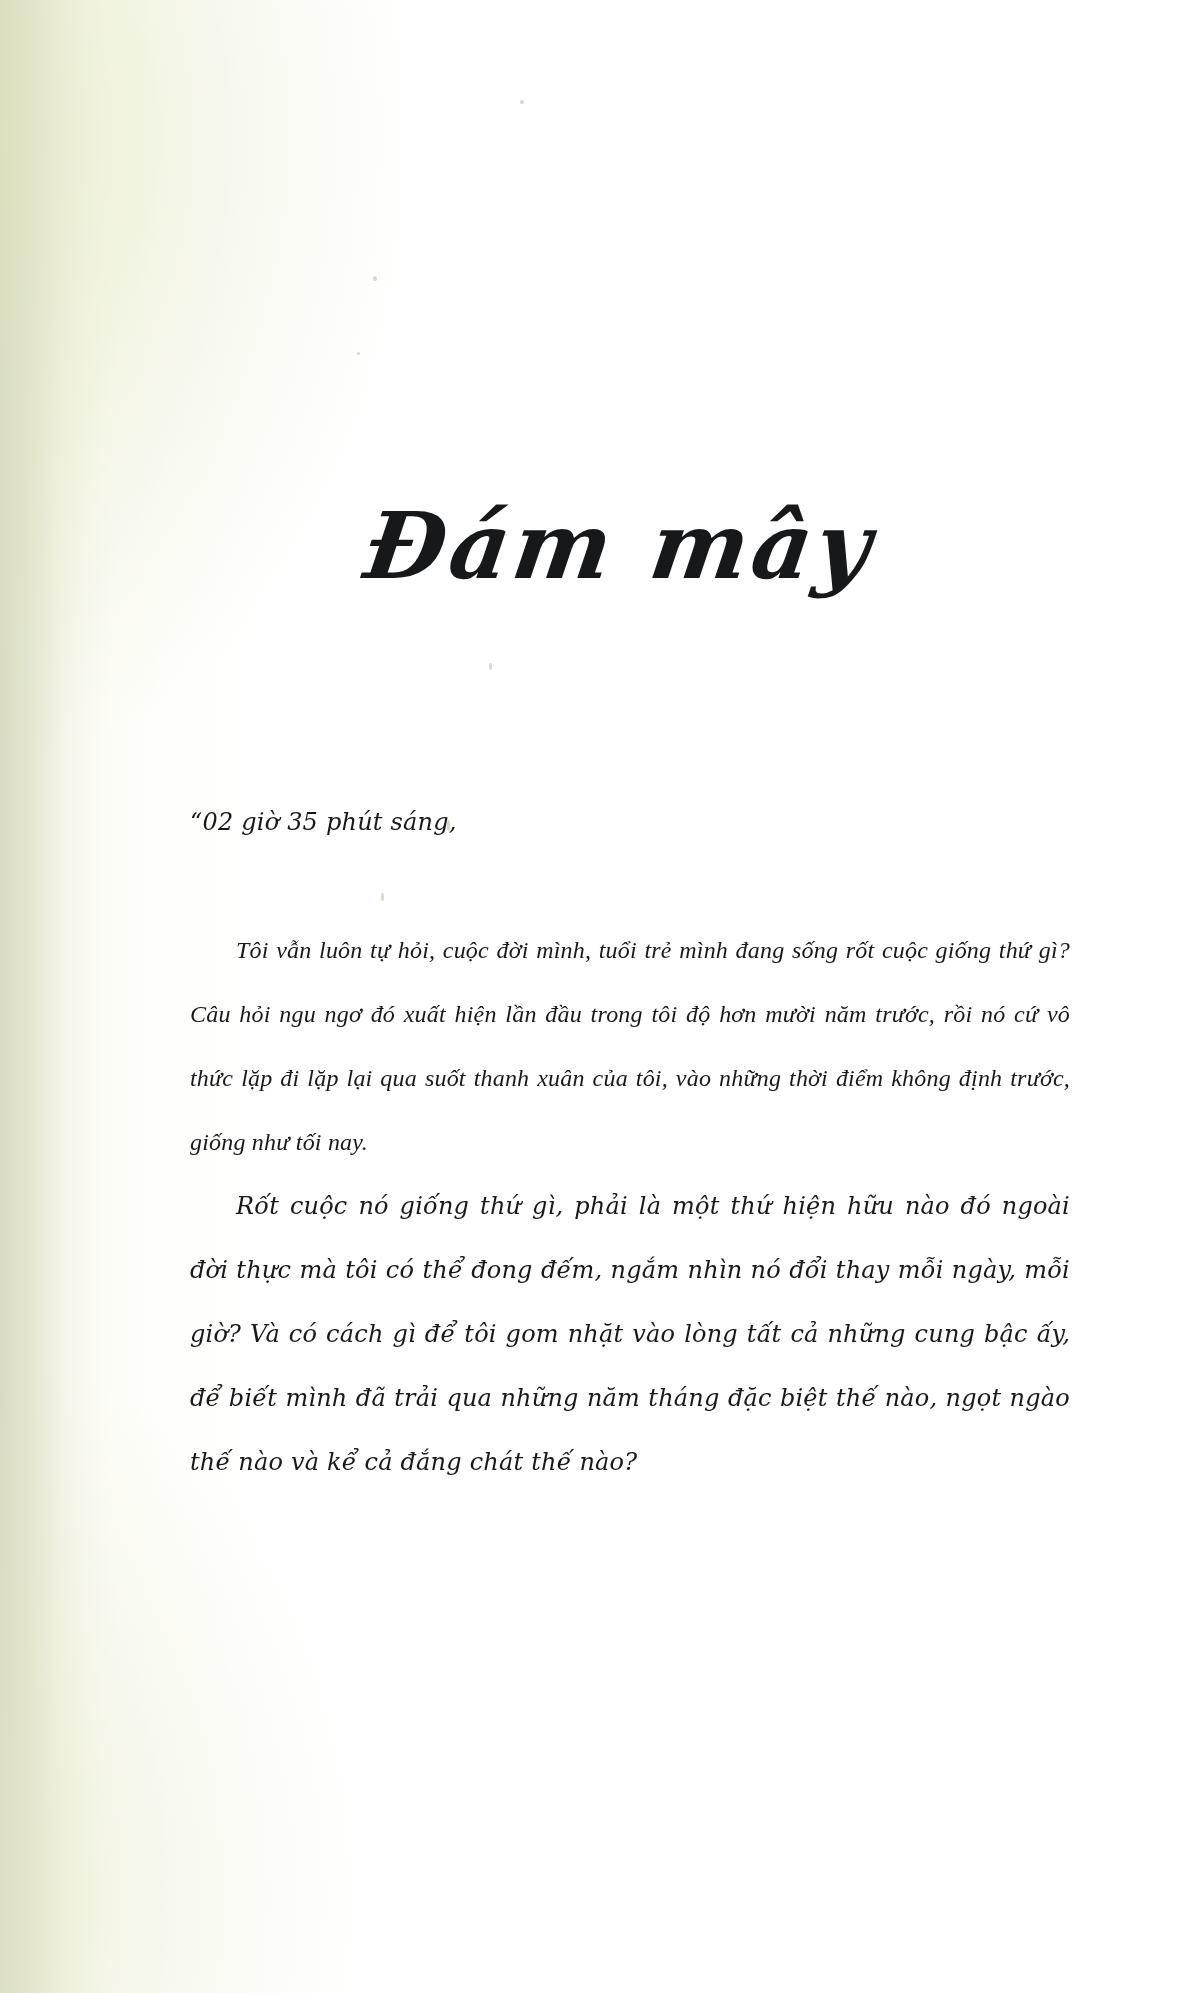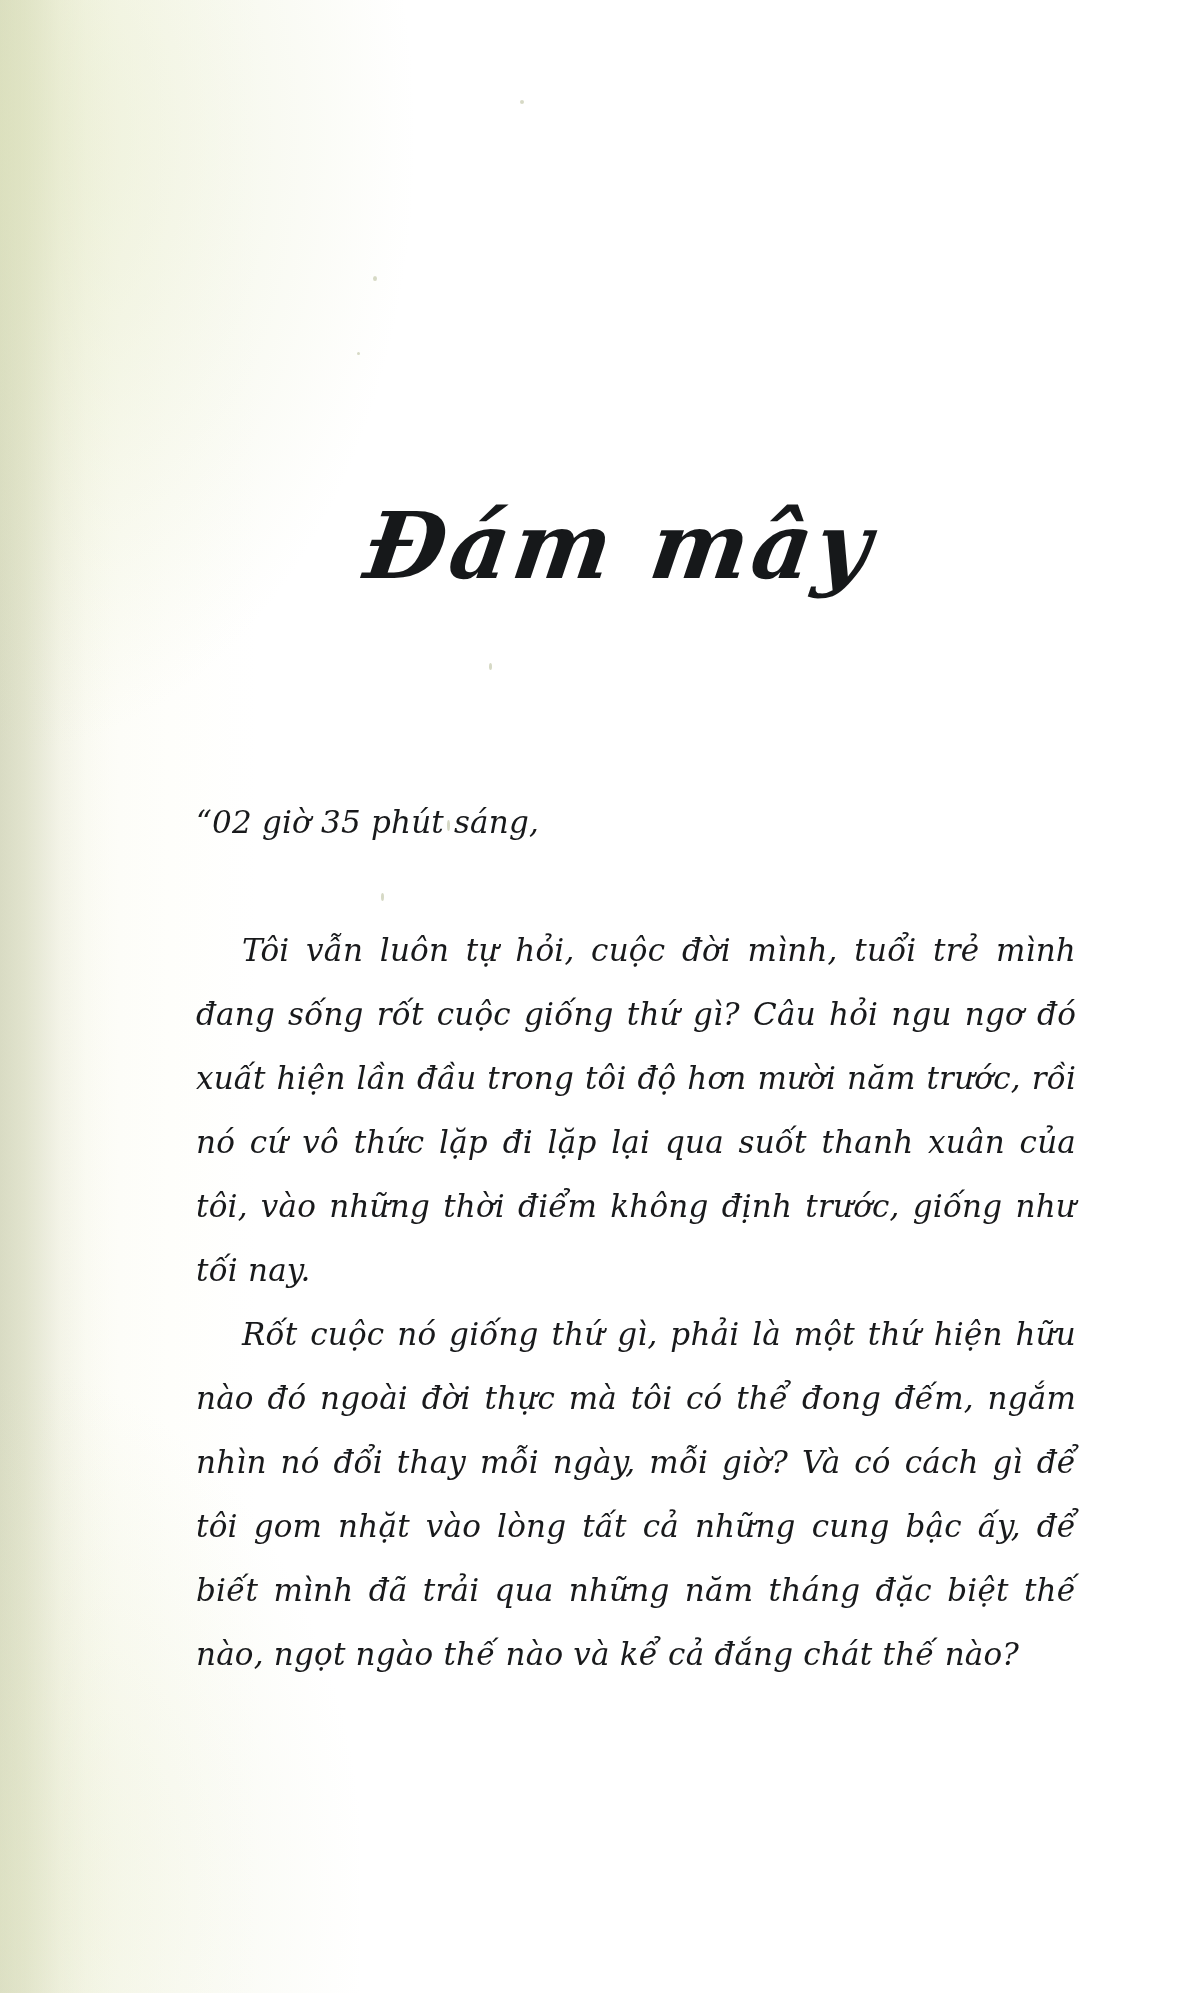--- a/index.html
+++ b/index.html
@@ -84,42 +84,43 @@
     font-size: 92px;
     letter-spacing: 4px;
     color: #16181a;
     line-height: 1;
     transform: skewX(-8deg);
     padding-left: 40px;
   }
 
   .body-text {
     position: absolute;
-    left: 196px;
+    left: 190px;
     top: 790px;
     width: 880px;
     font-family: "DejaVu Serif", serif;
     font-style: italic;
-    font-size: 31px;
+    font-size: 24px;
     line-height: 64px;
     color: #18191b;
     text-align: justify;
     text-justify: inter-word;
     letter-spacing: 0.2px;
   }
 
   .body-text p {
     margin: 0;
     text-indent: 46px;
   }
   .body-text p.no-indent {
     text-indent: 0;
   }
   .body-text p.gap-before {
     margin-top: 64px;
+    font-family: Liberation Serif, serif;
   }
 
   
   .speckle {
     position: absolute;
     background: #cfd2bb;
     border-radius: 50%;
     pointer-events: none;
     opacity: 0.85;
   }

